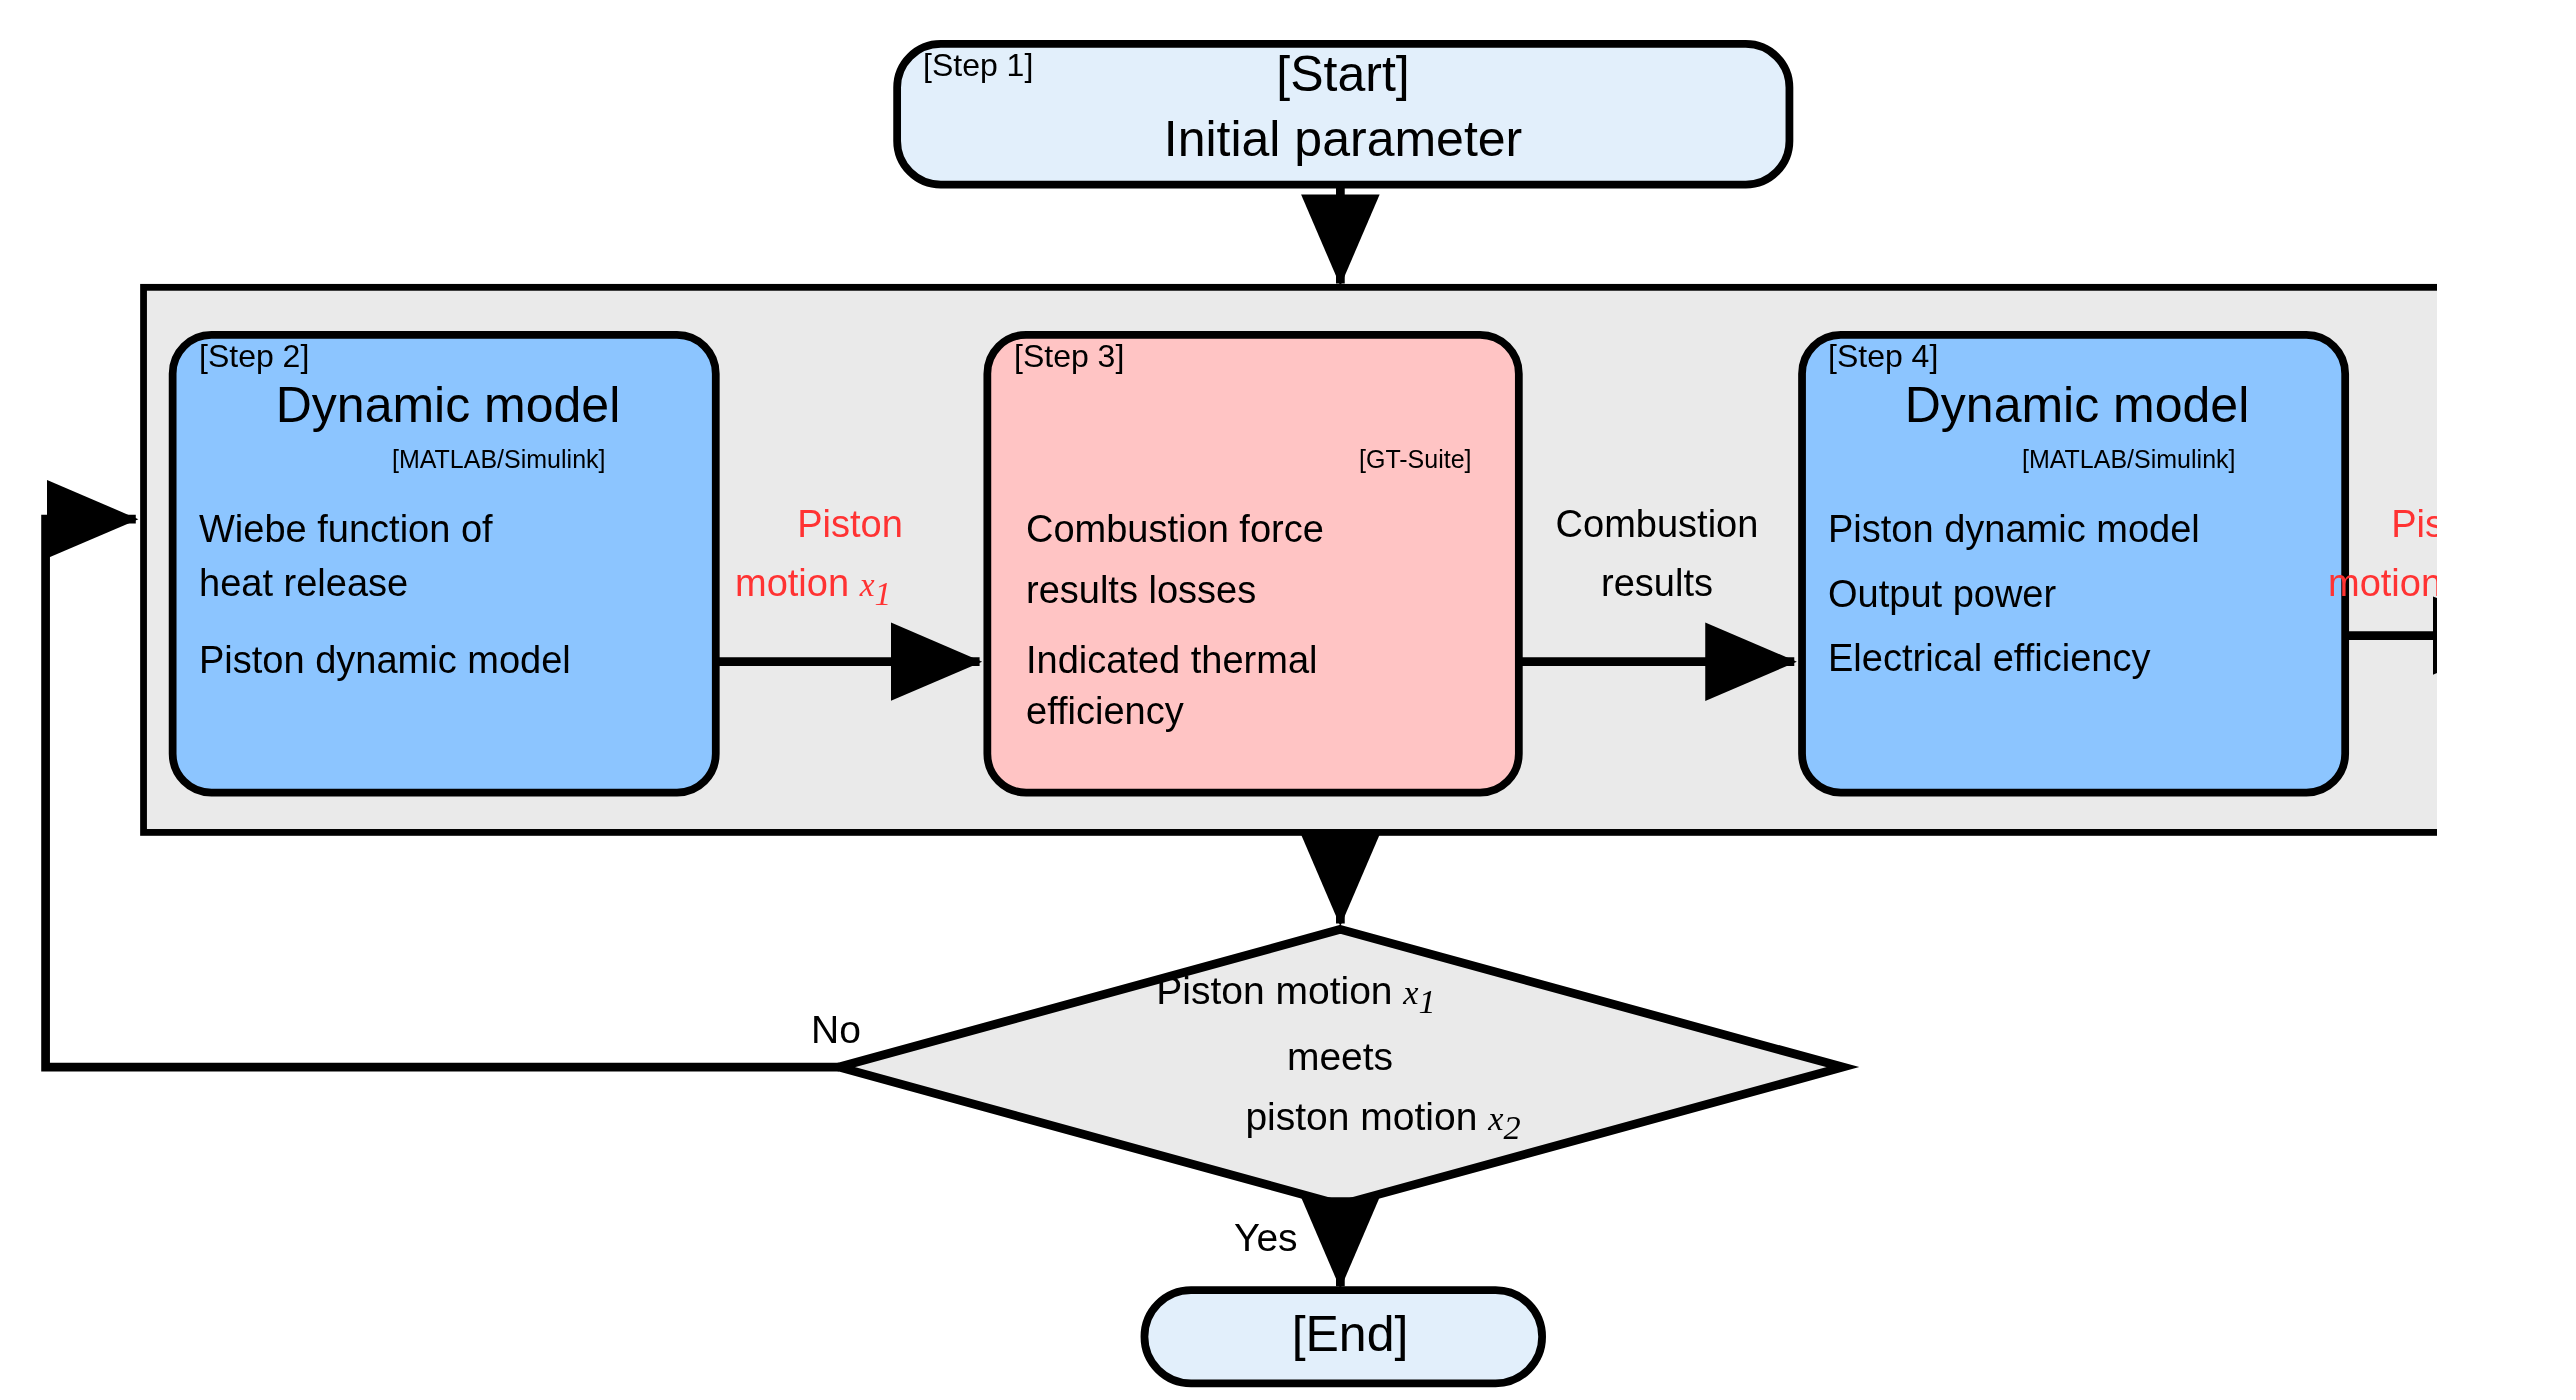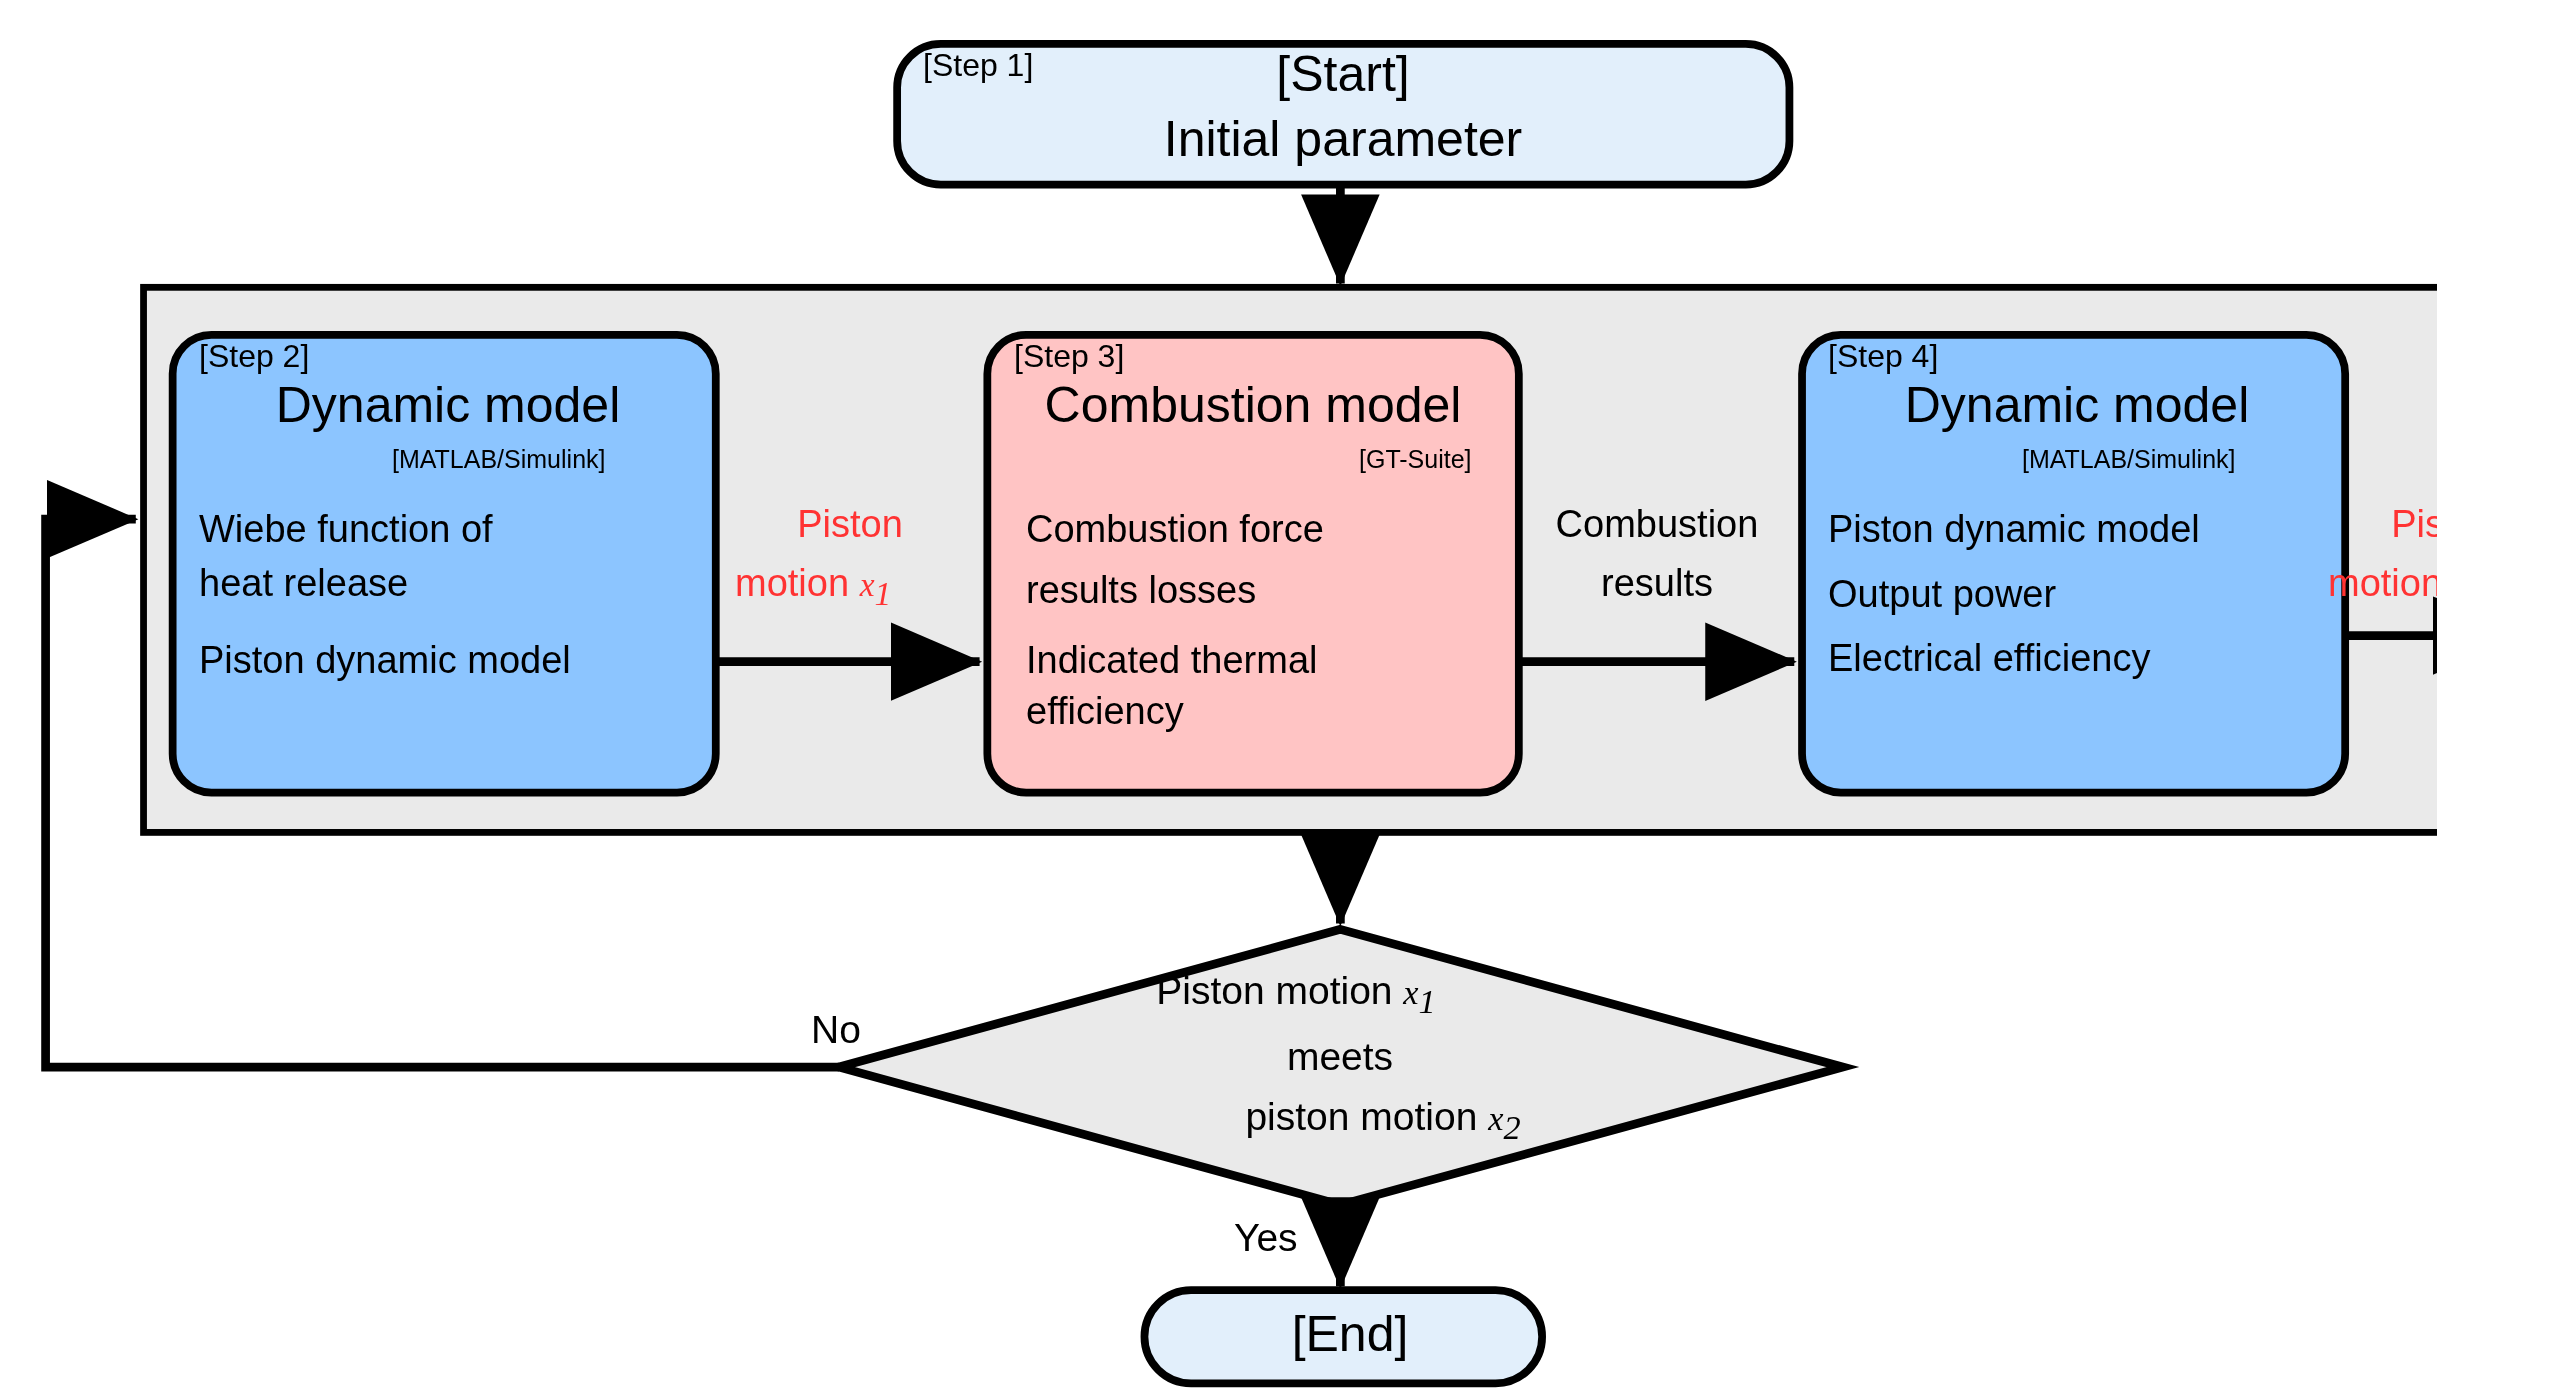--- a/index.html
+++ b/index.html
@@ -91,21 +91,20 @@
   <div class="txt term-title ctr" style="left:1343px; top:112px;">Initial parameter</div>
 
   <div class="txt step-tag" style="left:199px; top:339px;">[Step 2]</div>
   <div class="txt box-title ctr" style="left:448px; top:378px;">Dynamic model</div>
   <div class="txt box-sw" style="left:344px; top:446px;">[MATLAB/Simulink]</div>
   <div class="txt box-line" style="left:199px; top:509px;">Wiebe function of</div>
   <div class="txt box-line" style="left:199px; top:563px;">heat release</div>
   <div class="txt box-line" style="left:199px; top:640px;">Piston dynamic model</div>
 
   <div class="txt step-tag" style="left:1014px; top:339px;">[Step 3]</div>
-  <div class="txt box-title ctr" style="left:1253px; top:378px;">Combustion model</div>
   <div class="txt box-sw" style="left:1311px; top:446px;">[GT-Suite]</div>
   <div class="txt box-line" style="left:1026px; top:509px;">Combustion force</div>
   <div class="txt box-line" style="left:1026px; top:570px;">results losses</div>
   <div class="txt box-line" style="left:1026px; top:640px;">Indicated thermal</div>
   <div class="txt box-line" style="left:1026px; top:691px;">efficiency</div>
 
   <div class="txt step-tag" style="left:1828px; top:339px;">[Step 4]</div>
   <div class="txt box-title ctr" style="left:2077px; top:378px;">Dynamic model</div>
   <div class="txt box-sw" style="left:1974px; top:446px;">[MATLAB/Simulink]</div>
   <div class="txt box-line" style="left:1828px; top:509px;">Piston dynamic model</div>

